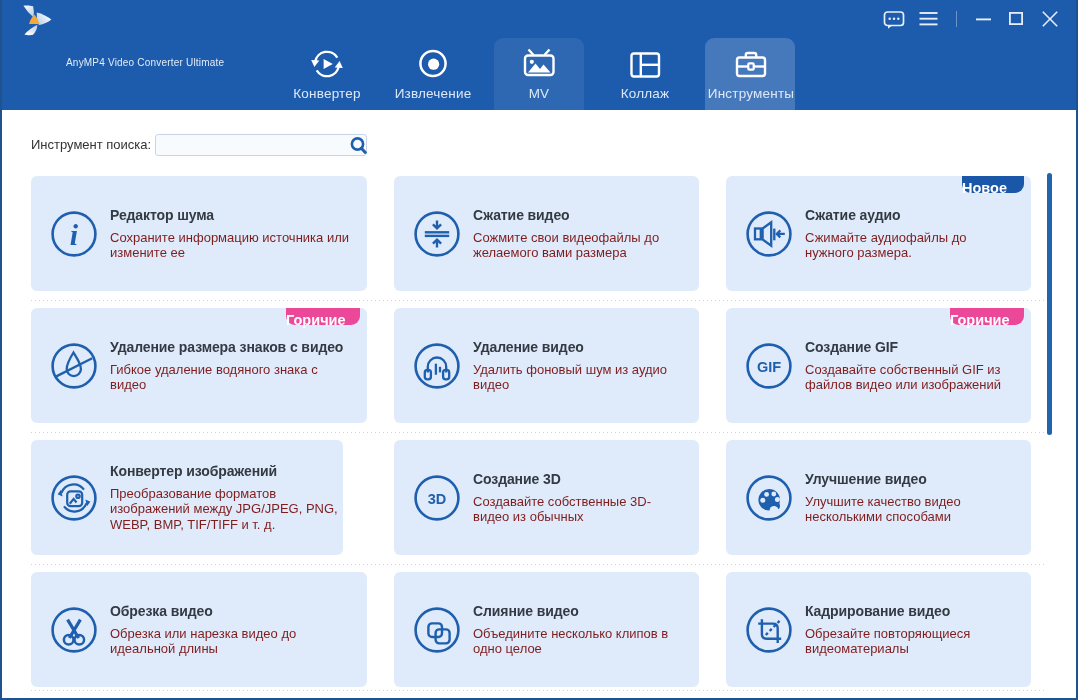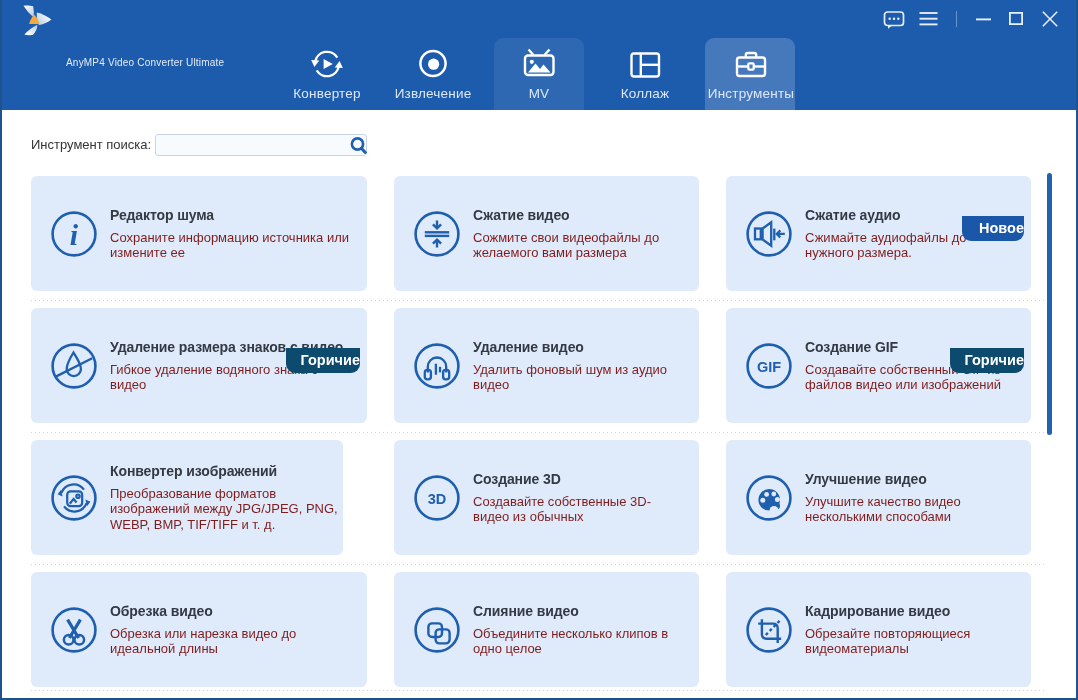--- a/index.html
+++ b/index.html
@@ -15,23 +15,23 @@
   .tab { position:absolute; top:38px; width:106px; height:72px; text-align:center; }
   .tab svg { position:absolute; left:50%; transform:translateX(-50%); top:9px; }
   .tab .lbl { position:absolute; left:0; top:47.5px; width:100%; font-size:13.5px; line-height:15px; color:#dce8f8; letter-spacing:0.2px; }
   .srchlbl { position:absolute; left:31px; top:137px; font-size:13px; color:#333; }
   .srchbox { position:absolute; left:155px; top:134px; width:212px; height:22px; background:#f8fbfe; border:1px solid #c6d6e8; border-radius:3px; }
   .card { position:absolute; height:115px; background:#dfeafa; border-radius:6px; display:flex; align-items:center; }
   .card .ic { flex:0 0 auto; margin-left:20px; }
   .card .tx { margin-left:13px; margin-right:8px; }
   .card h3 { font-size:14px; font-weight:bold; color:#333a44; letter-spacing:-0.1px; margin-bottom:7px; white-space:nowrap; }
   .card p { font-size:13px; color:#7f1d1d; line-height:15.2px; white-space:nowrap; }
-  .badge { position:absolute; top:0; right:7px; height:25px; border-radius:0 0 9px 9px; color:#fff; font-weight:bold; font-size:14.5px; text-align:right; line-height:24px;margin-top:40px; }
+  .badge { position:absolute; top:0; right:7px; height:17px; border-radius:0 0 9px 9px; color:#fff; font-weight:bold; font-size:14.5px; text-align:left; line-height:24px; }
   .badge.new { width:62px; background:#1b57a9; }
-  .badge.hot { width:74px; background:#0c4a6e; }
+  .badge.hot { width:74px; background:#ec4899; }
   .sbar { position:absolute; left:1047px; top:173px; width:5px; height:262px; background:#2163ae; border-radius:3px; }
   .frame { position:absolute; background:#1e538f; }
 </style>
 </head>
 <body>
 <div class="hdr"></div>
 <svg class="logo" width="38" height="38" viewBox="0 0 36 36">
   <defs>
     <linearGradient id="lgA" x1="0" y1="0" x2="0.8" y2="1">
         <stop offset="0" stop-color="#ffffff"></stop>

